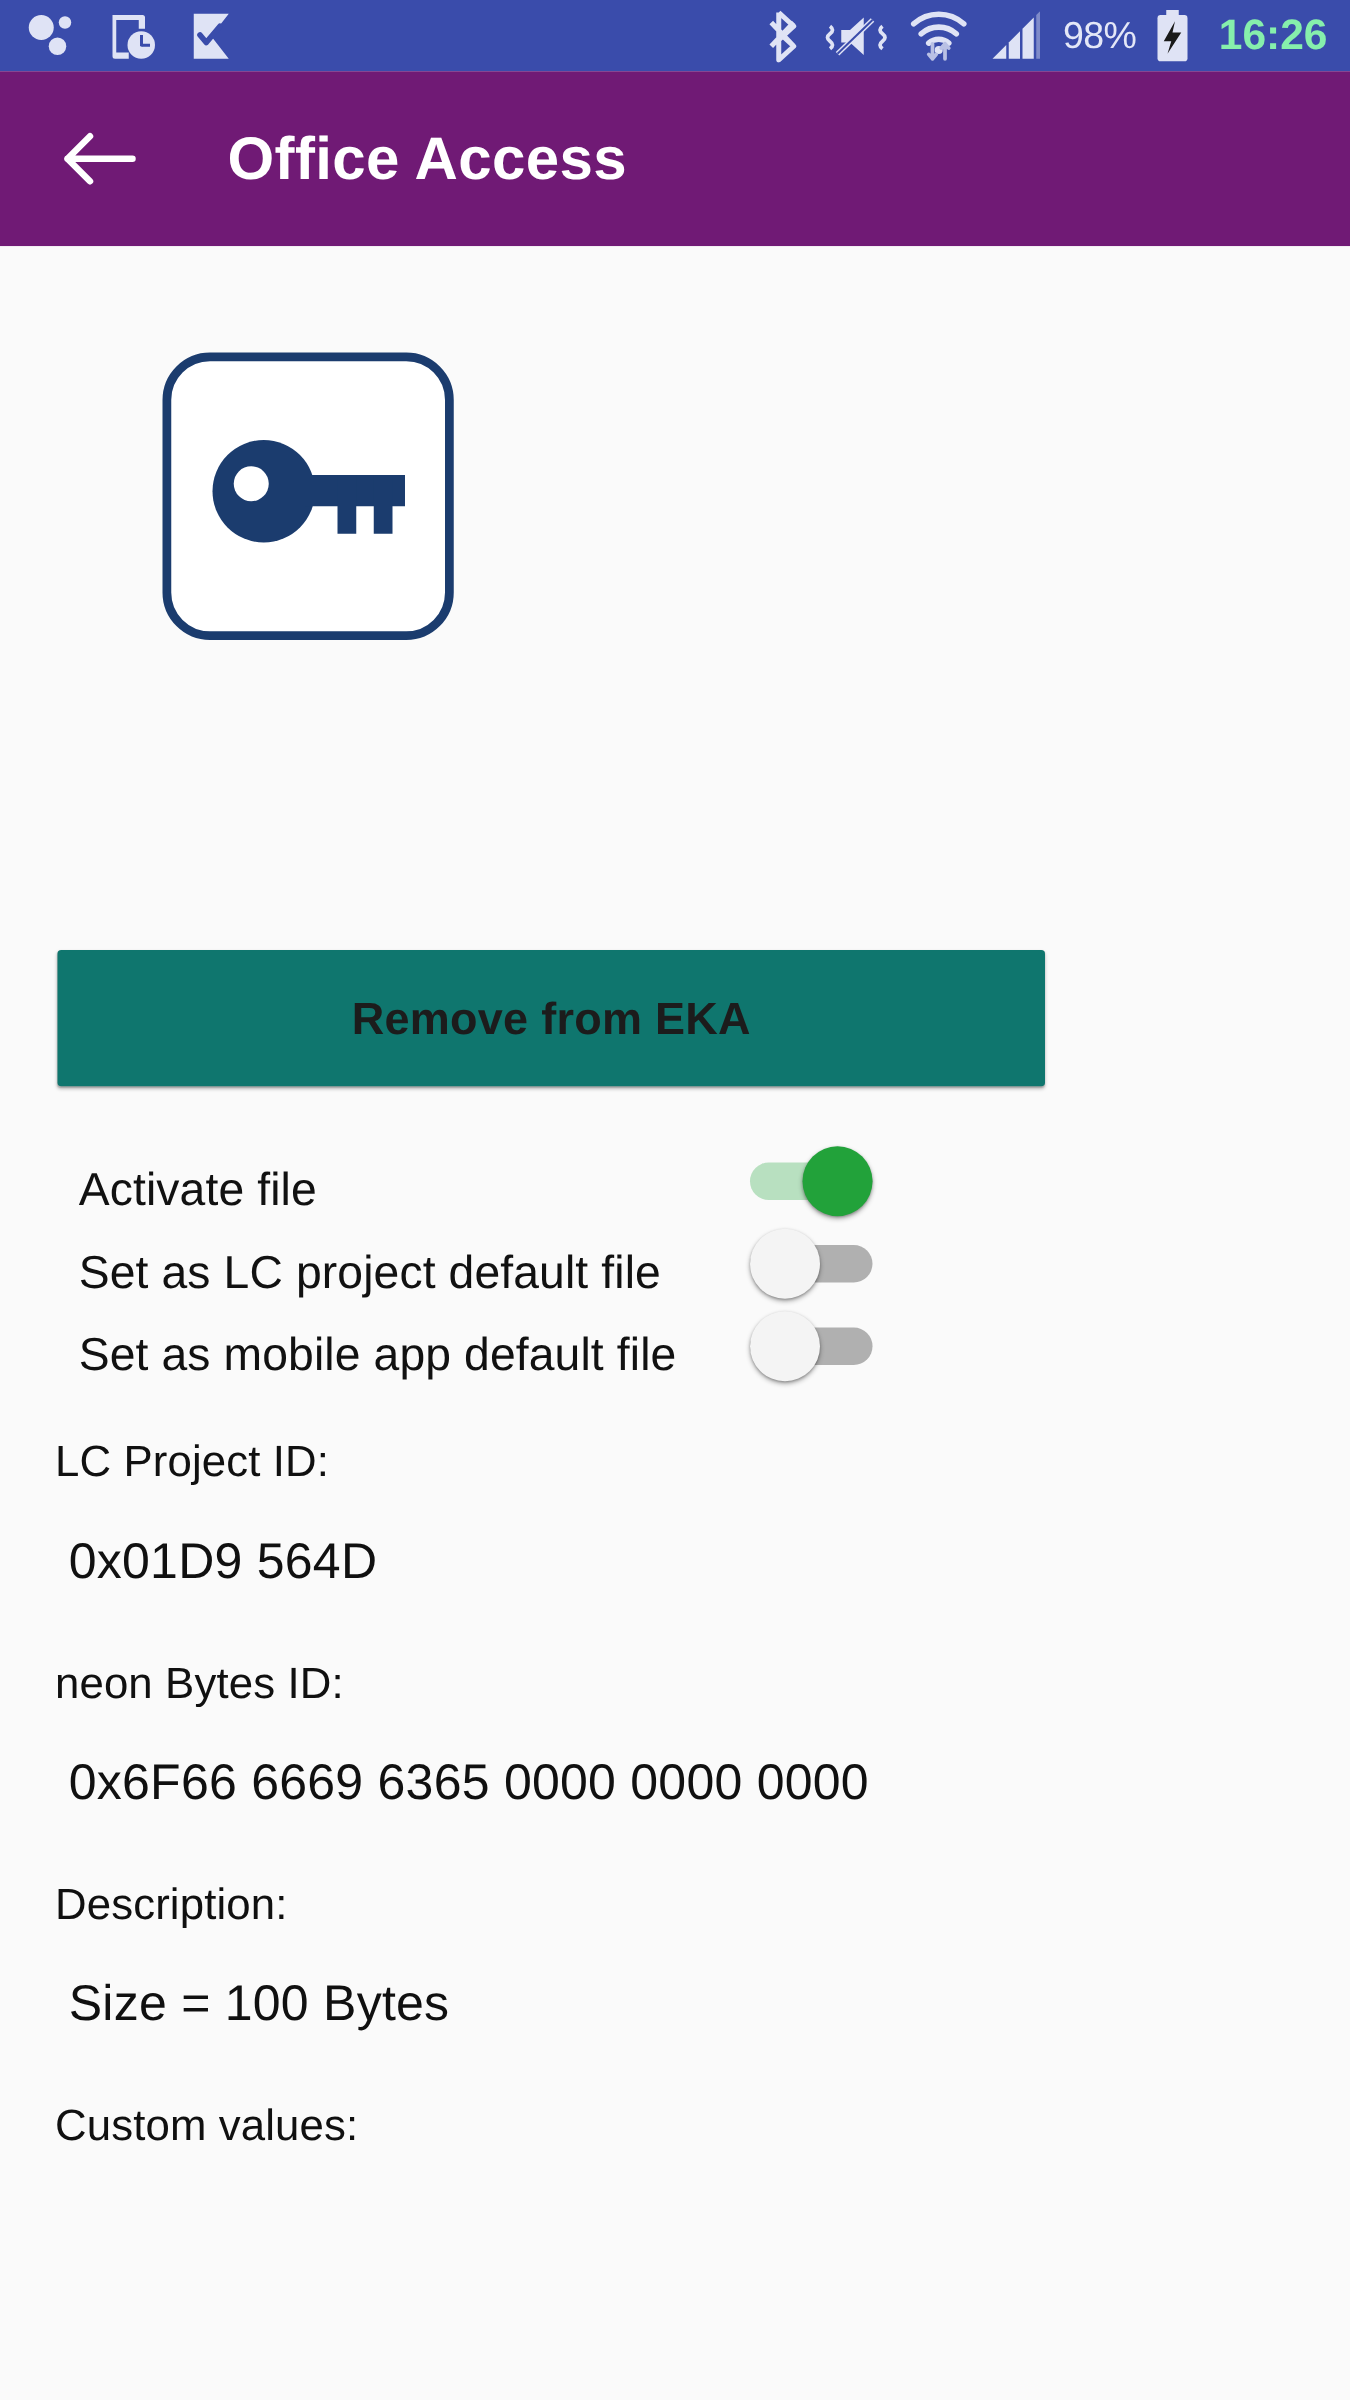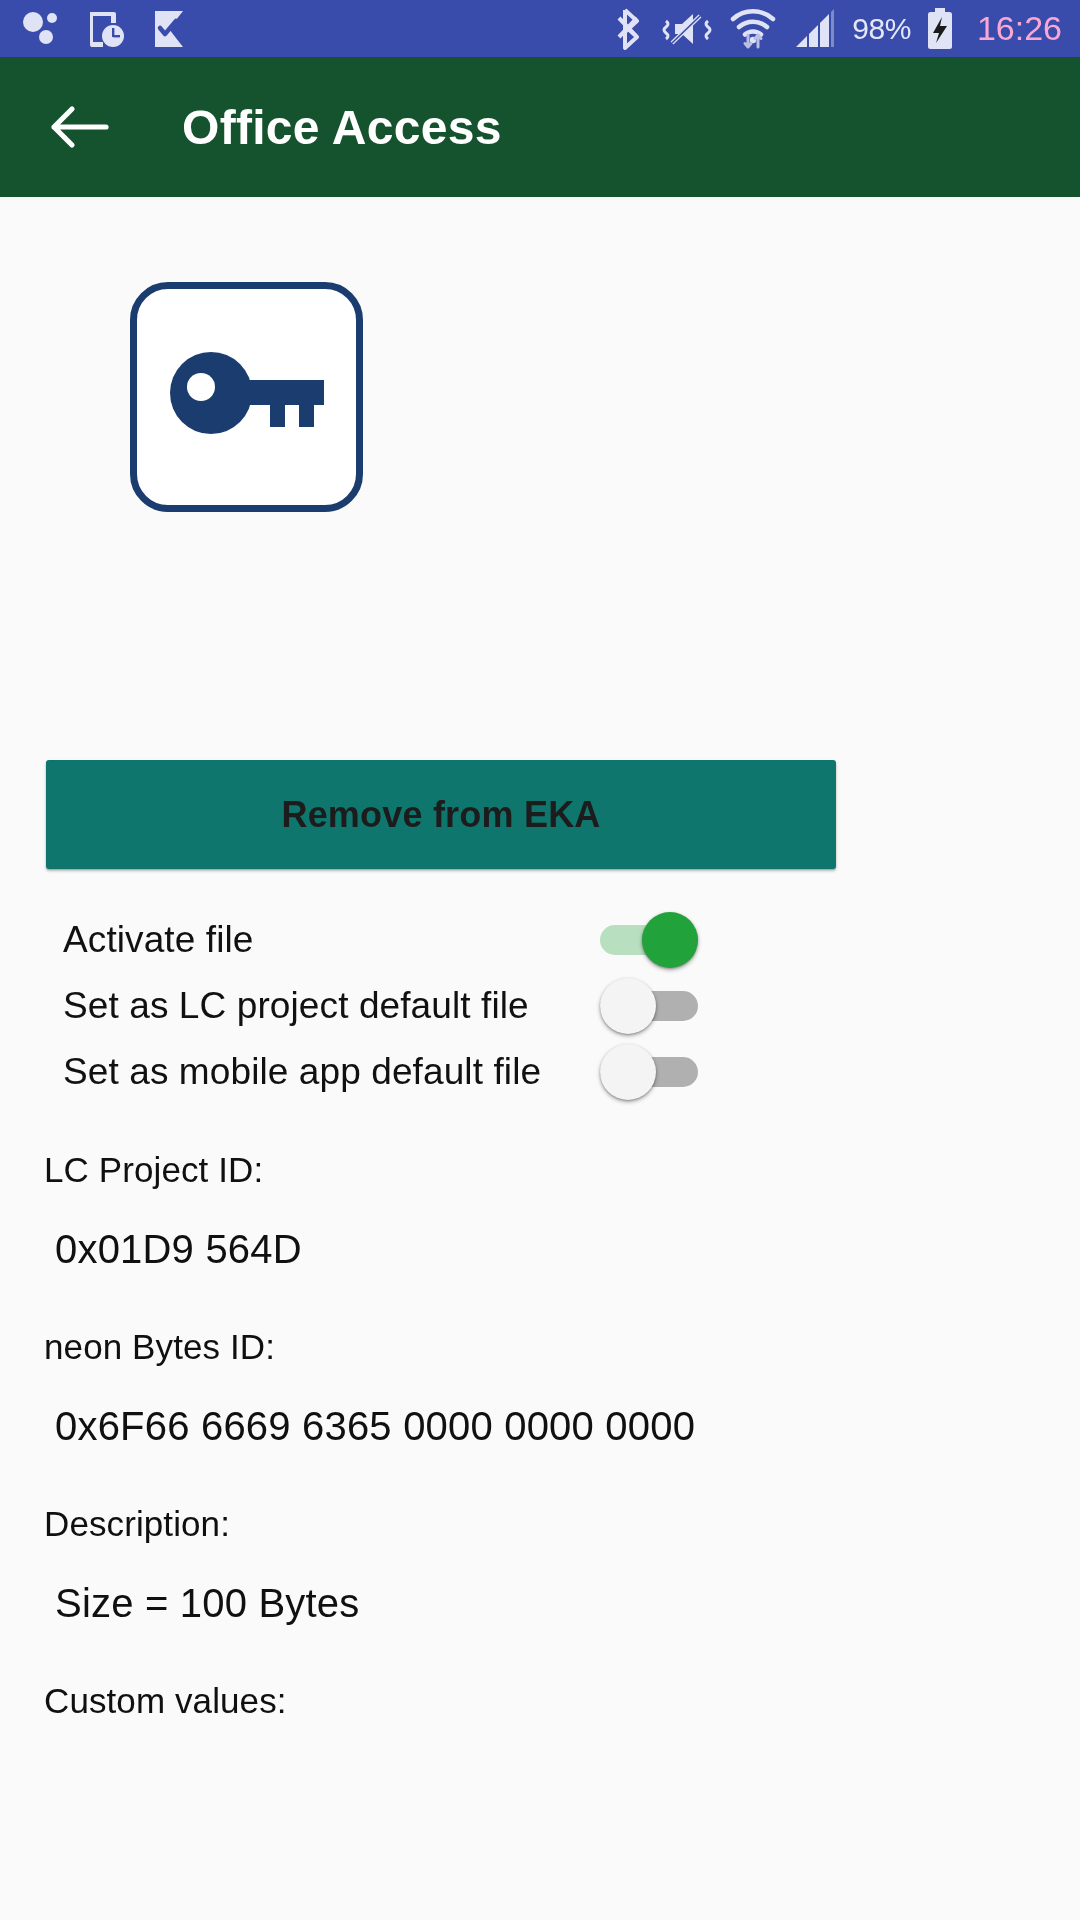--- a/index.html
+++ b/index.html
@@ -20,27 +20,27 @@
     color:#dfe3f5;
   }
   #status-left { display:flex; align-items:center; gap:26px; }
   #status-right { display:flex; align-items:center; gap:17px; margin-left:auto; }
   .sb-icon { display:block; }
   #battery-pct {
     font-size:30px; letter-spacing:-0.5px; color:#e4e7f7;
     font-weight:400; margin-right:-2px;
   }
   #clock {
-    font-size:34px; color:#f9a8d4; letter-spacing:0px; margin-left:6px;
+    font-size:34px; color:#86efac; letter-spacing:0px; margin-left:6px;font-weight:bold;
   }
 
   
   #app-bar {
     height:140px;
-    background:#14532d;
+    background:#701a75;
     display:flex;
     align-items:center;
     padding-left:44px;
   }
   #back-button {
     width:70px; height:70px;
     display:flex; align-items:center; justify-content:center;
     cursor:pointer;
   }
   #app-title {
@@ -82,21 +82,21 @@
   }
   #remove-button-label {
     font-size:36px; font-weight:bold; color:#1c1c1c;
     letter-spacing:0.2px;
   }
 
   
   #toggle-list { position:absolute; left:0; top:710px; width:100%; }
   .toggle-row {
     height:66px;
-    display:flex; align-items:center;
+    display:flex; align-items:flex-end;
     padding-left:63px; padding-right:0;
     cursor:pointer;
   }
   .toggle-label {
     font-size:37px; color:#111111; letter-spacing:0.1px;
     white-space:nowrap;
   }
   .toggle-switch {
     position:relative;
     width:98px; height:56px;

